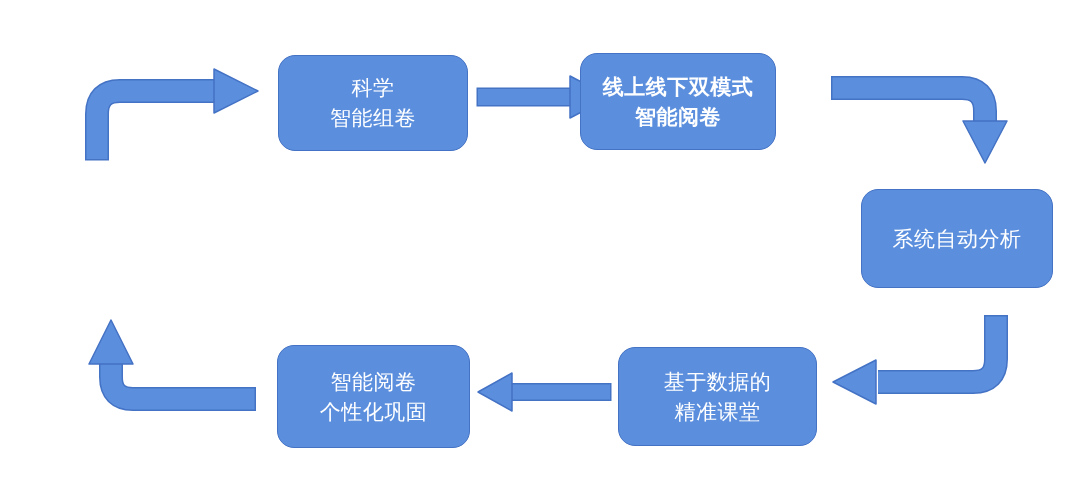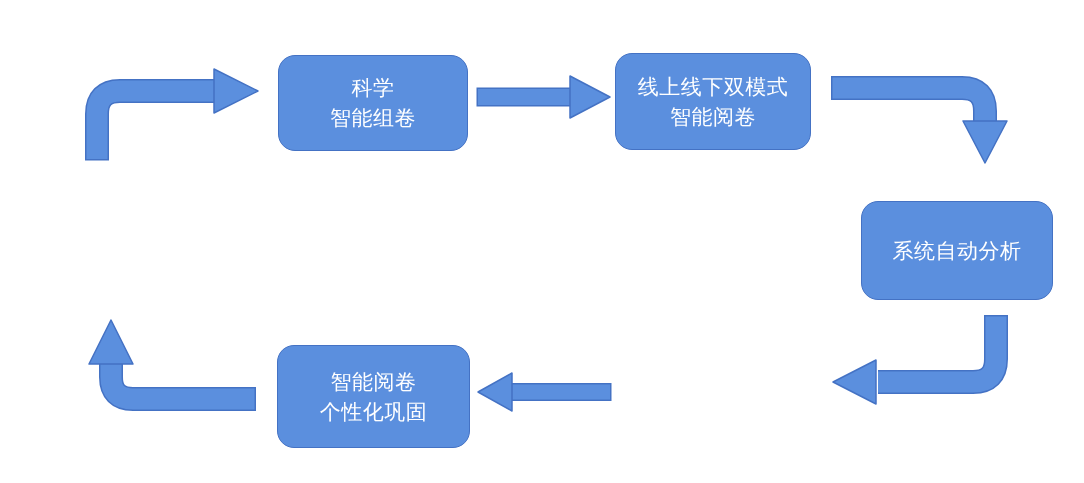--- a/index.html
+++ b/index.html
@@ -81,23 +81,25 @@
     <g>
       <path class="shaft-under" stroke-width="24" d="M 256 399 H 133 Q 111 399 111 377 V 363"></path>
       <path class="shaft-over" stroke-width="21" d="M 254.5 399 H 133 Q 111 399 111 377 V 363"></path>
       <polygon class="head" points="89,364 133,364 111,320"></polygon>
     </g>
   </svg>
 
   <div class="node" style="left:278px; top:55px;  width:190px; height:96px;">科学
 智能组卷</div>
 
-  <div class="node" style="left:615px; top:53px;  width:196px; height:97px;">线上线下双模式
+  <div class="node" style="left:580px; top:53px;  width:196px; height:97px;font-weight:bold;">线上线下双模式
 智能阅卷</div>
 
-  <div class="node" style="left:861px; top:189px; width:192px; height:99px;margin-top:12px;">系统自动分析</div>
+  <div class="node" style="left:861px; top:189px; width:192px; height:99px;">系统自动分析</div>
 
+  <div class="node" style="left:618px; top:347px; width:199px; height:99px;">基于数据的
+精准课堂</div>
 
   <div class="node" style="left:277px; top:345px; width:193px; height:103px;">智能阅卷
 个性化巩固</div>
 
 
 </div>
 
 </body></html>

